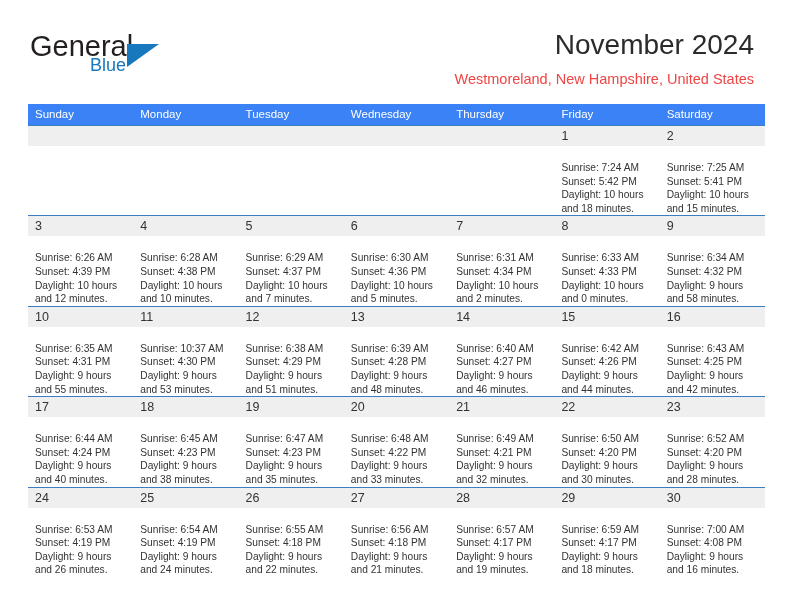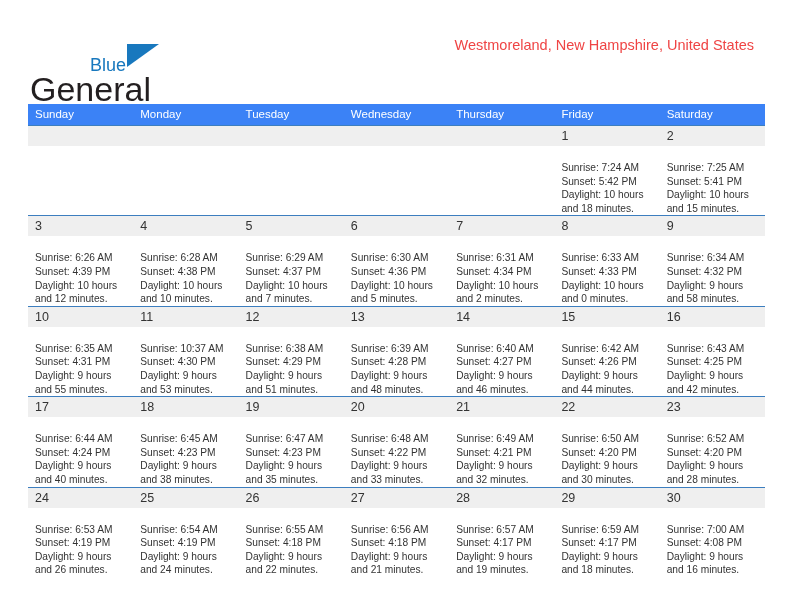--- a/index.html
+++ b/index.html
@@ -30,25 +30,24 @@
     position: absolute;
     left: 30px;
     top: 30px;
     width: 180px;
     height: 58px;
   }
   .logo-general {
     position: absolute;
     left: 0;
     top: 0;
-    font-size: 34px;
+    font-size: 29px;
     letter-spacing: 0px;
     color: #231f20;
     font-family: "Liberation Sans", sans-serif;
-    margin-top: 40px;
   }
   .logo-blue {
     position: absolute;
     left: 60px;
     top: 25px;
     font-size: 18px;
     color: #1878be;
     font-family: "Liberation Sans", sans-serif;
   }
   .logo-triangle {
@@ -143,20 +142,21 @@
 
   <div class="top">
 
     <div class="logo">
       <span class="logo-general">General</span>
       <span class="logo-triangle"></span>
       <span class="logo-blue">Blue</span>
     </div>
 
     <div class="title-block">
+      <div class="cal-title">November 2024</div>
       <div class="cal-subtitle">Westmoreland, New Hampshire, United States</div>
     </div>
 
   </div>
 
   <div class="cal-wrap">
     <table class="cal">
       <thead>
         <tr>
           <th>Sunday</th>

